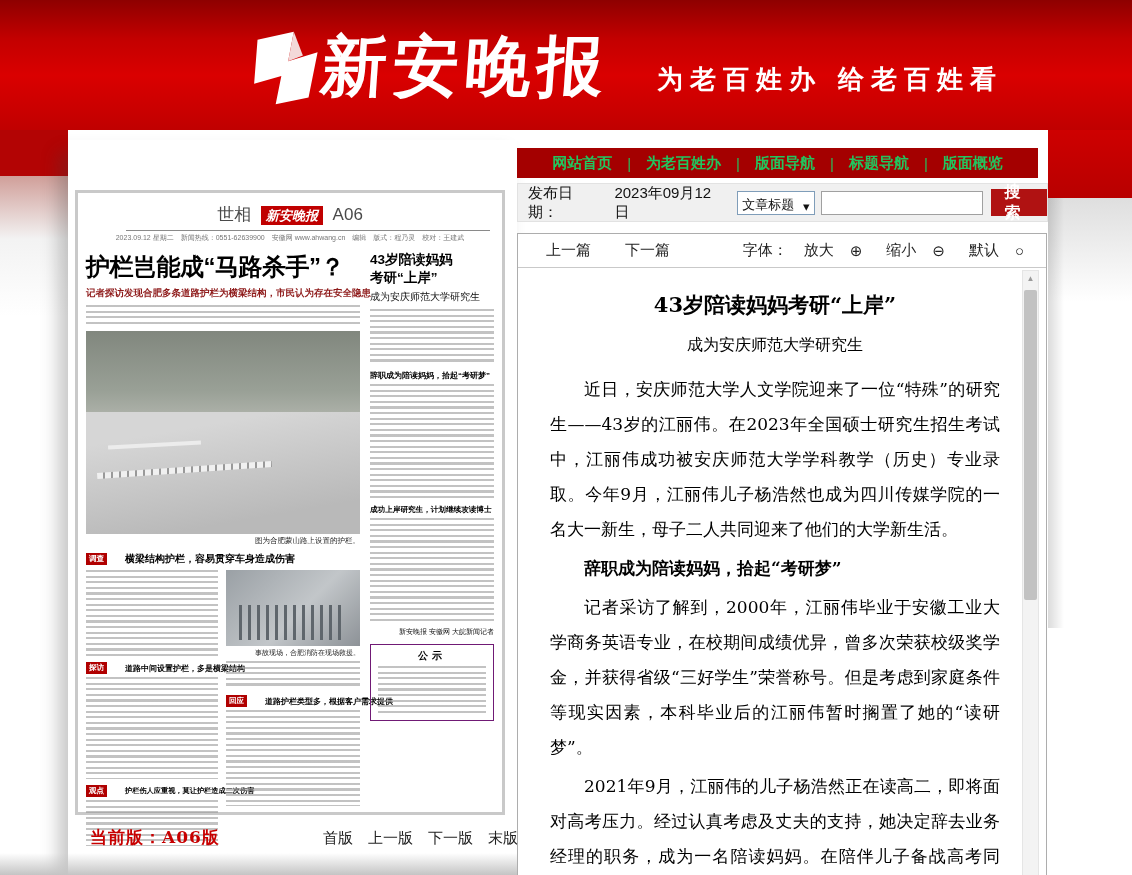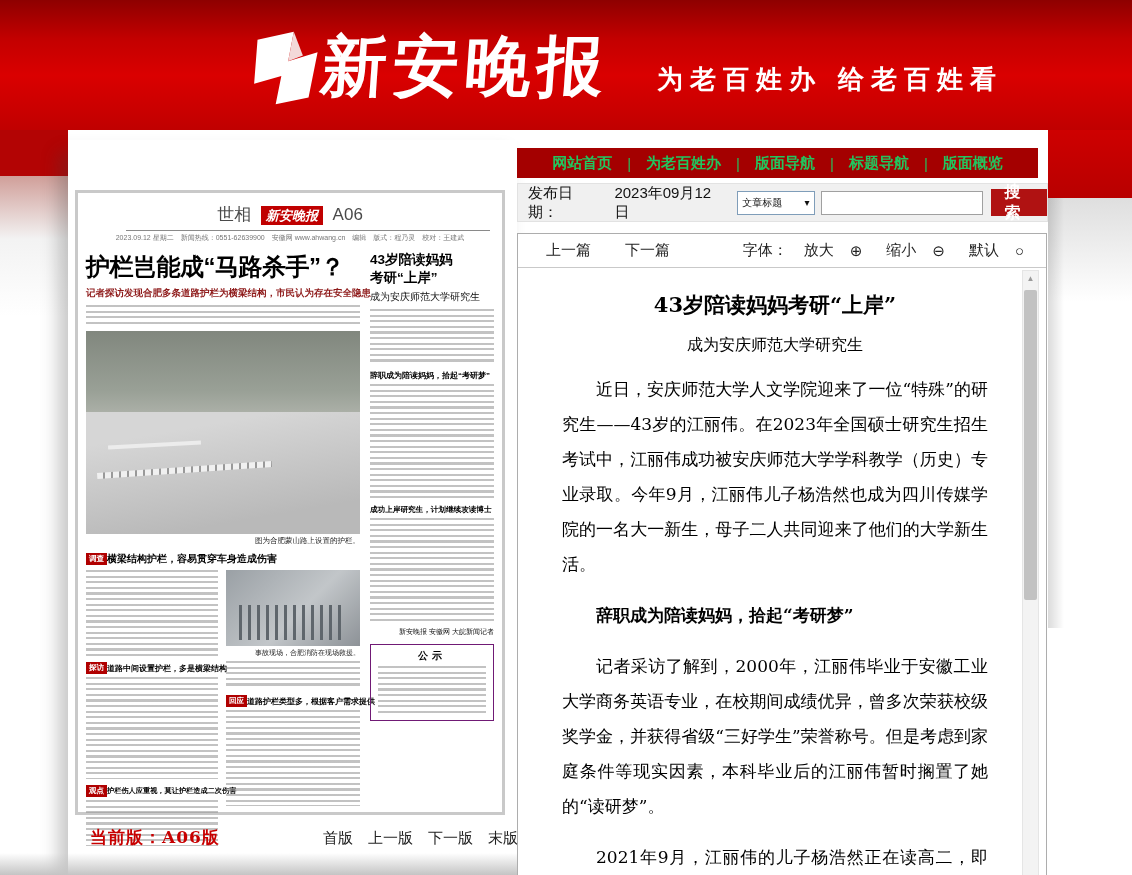--- a/index.html
+++ b/index.html
@@ -43,21 +43,21 @@
   .np-intro{margin-top:5px;height:22px;}
   .np-photo1{margin-top:4px;height:203px;position:relative;overflow:hidden;background:#c6c6c6;}
   .np-trees{position:absolute;top:0;left:0;right:0;height:42%;
     background:linear-gradient(180deg,#81877e,#99a096 70%,#aeb2aa);}
   .np-road{position:absolute;left:0;right:0;top:40%;bottom:0;
     background:linear-gradient(170deg,#d6d6d6 20%,#b9b9b9 80%);}
   .np-rail{position:absolute;left:4%;bottom:30%;width:64%;height:6px;transform:rotate(-4deg);
     background:repeating-linear-gradient(90deg,#f0f0f0 0 6px,#999 6px 8px);}
   .np-median{position:absolute;left:8%;top:55%;width:34%;height:4px;background:#ececec;transform:rotate(-3deg);}
   .np-caption1{text-align:right;font-size:7.5px;color:#222;margin-top:2px;}
-  .np-sec{display:flex;align-items:center;gap:0;margin-top:6px;}
+  .np-sec{display:flex;align-items:center;gap:18px;margin-top:6px;}
   .np-tag{background:#b00000;color:#fff;font-size:7.5px;padding:1px 3px;font-weight:bold;flex:0 0 auto;}
   .np-sec-title{font-weight:bold;color:#000;white-space:nowrap;}
   .np-subcols{margin-top:4px;display:flex;gap:8px;}
   .colA{width:132px;} .colB{width:134px;}
   .np-photo2{height:76px;position:relative;overflow:hidden;background:linear-gradient(135deg,#9aa0a5,#c2c6c9 55%,#8d9297);}
   .np-photo2 .fence{position:absolute;left:10%;bottom:8%;width:80%;height:46%;
     background:repeating-linear-gradient(90deg,#5f666c 0 3px,rgba(0,0,0,0) 3px 9px);}
   .np-caption2{font-size:7px;text-align:right;color:#222;margin-top:2px;}
   .np-right{position:absolute;left:292px;top:58px;width:124px;}
   .np-r-title{font-size:13.5px;font-weight:bold;line-height:1.35;color:#000;}
@@ -74,40 +74,40 @@
   .main-nav{position:absolute;left:517px;top:148px;width:521px;height:30px;background:#a40000;
     color:#22c55e;display:flex;align-items:center;justify-content:center;gap:15px;
     font-size:15px;font-weight:bold;}
   .main-nav .sep{font-weight:normal;opacity:.95;}
   .main-nav .nav-item{cursor:pointer;}
   .search-bar{position:absolute;left:517px;top:183px;width:531px;height:39px;background:#f0f0f0;
     border:1px solid #e2e2e2;box-sizing:border-box;display:flex;align-items:center;
     padding-left:10px;font-size:15px;color:#111;}
   .sb-date{margin-left:20px;}
   .sb-select{margin-left:24px;width:86px;height:24px;border:1px solid #7f9db9;background:#fff;
-    display:flex;align-items:center;justify-content:space-between;padding:0 4px;font-size:10px;
+    display:flex;align-items:flex-end;justify-content:space-between;padding:0 4px;font-size:13px;
     box-sizing:border-box;cursor:pointer;}
   .sb-input{margin-left:6px;width:152px;height:22px;border:1px solid #a0a0a0;background:#fff;
     font-size:13px;padding:0 4px;}
   .sb-btn{margin-left:8px;width:62px;height:27px;background:#b01212;color:#fff;font-weight:bold;
     font-size:16px;display:flex;align-items:center;justify-content:center;letter-spacing:5px;
     padding-left:14px;box-sizing:border-box;cursor:pointer;}
   .article-box{position:absolute;left:517px;top:233px;width:530px;height:650px;background:#fff;
     border:1px solid #adadad;box-sizing:border-box;}
   .toolbar{height:34px;border-bottom:1px solid #c9c9c9;display:flex;align-items:center;
     font-size:15px;color:#222;padding:0 22px 0 28px;box-sizing:border-box;}
   .tb-link{margin-right:34px;cursor:pointer;}
   .tb-right{margin-left:auto;display:flex;align-items:center;gap:16px;}
   .tb-ico{font-size:15px;margin-right:8px;cursor:pointer;}
   .article-scroll{position:absolute;left:0;top:35px;right:30px;bottom:0;overflow:hidden;
     padding:12px 12px 0 28px;font-family:"DejaVu Serif",serif;color:#000;}
   .a-title{text-align:center;font-size:21px;font-weight:bold;margin-top:10px;}
   .a-sub{text-align:center;font-size:16px;margin-top:16px;}
   .a-body{margin-top:16px;font-size:17px;line-height:35px;text-align:justify;}
-  .a-body p{text-indent:2em;margin:16px;}
+  .a-body p{text-indent:2em;margin:4px;}
   .a-h{font-weight:bold;text-indent:2em;line-height:35px;margin:0;}
   .sb-track{position:absolute;right:7px;top:36px;bottom:1px;width:17px;background:#f3f3f3;
     border:1px solid #e5e5e5;box-sizing:border-box;}
   .sb-up{position:absolute;top:1px;left:0;right:0;height:14px;text-align:center;font-size:8px;
     color:#9a9a9a;line-height:14px;cursor:pointer;}
   .sb-thumb{position:absolute;top:19px;left:1px;width:13px;height:310px;background:#c2c2c2;
     border-radius:2px;cursor:pointer;}
 </style>
 </head>
 <body>

